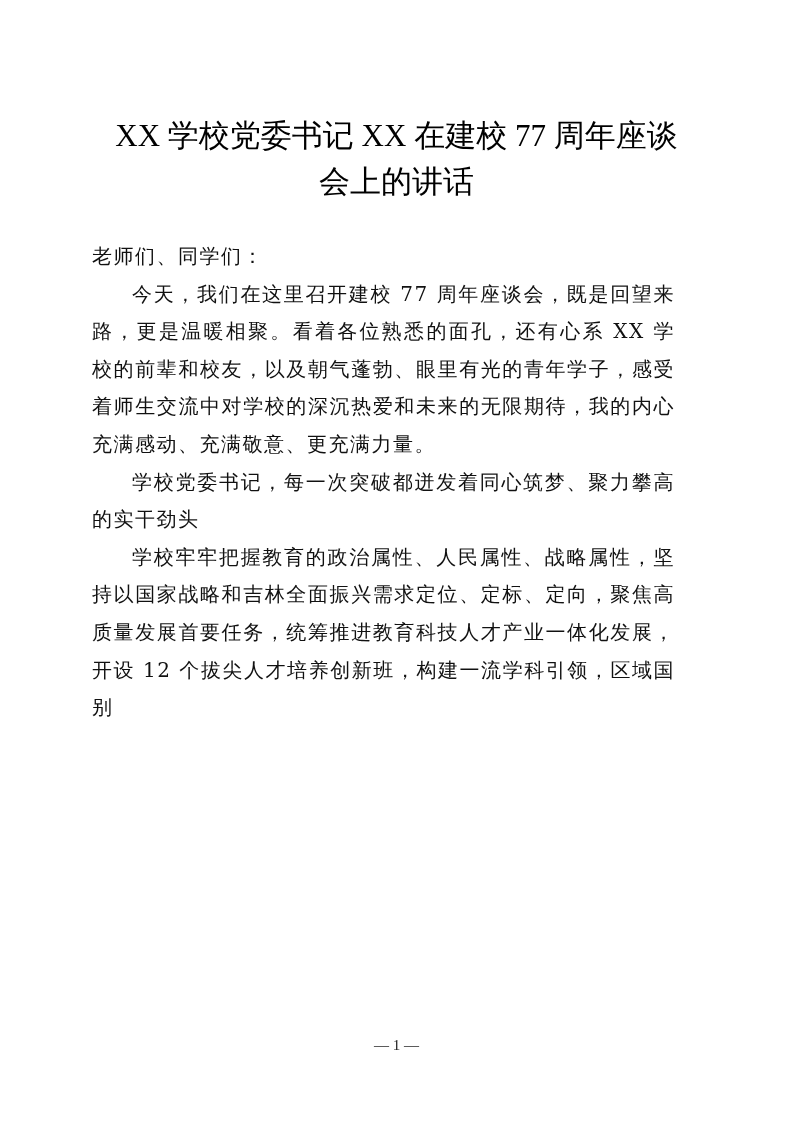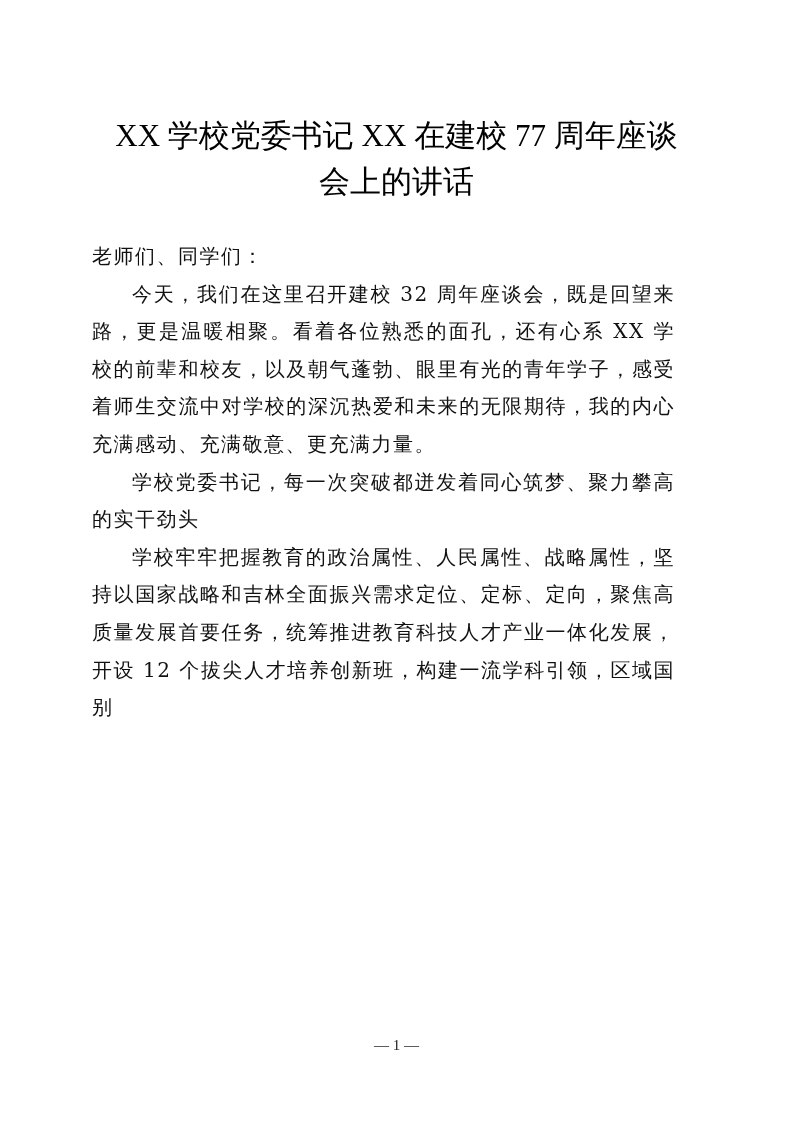--- a/index.html
+++ b/index.html
@@ -29,18 +29,18 @@
       font-family: "Liberation Serif", serif;
     }
   </style>
 </head>
 <body>
 
 <div class="page">
   <div class="title">XX 学校党委书记 XX 在建校 77 周年座谈会上的讲话</div>
   <div class="body">
     <p>老师们、同学们：</p>
-    <p class="indent">今天，我们在这里召开建校 32 周年座谈会，既是回望来路，更是温暖相聚。看着各位熟悉的面孔，还有心系 XX 学校的前辈和校友，以及朝气蓬勃、眼里有光的青年学子，感受着师生交流中对学校的深沉热爱和未来的无限期待，我的内心充满感动、充满敬意、更充满力量。</p>
+    <p class="indent">今天，我们在这里召开建校 77 周年座谈会，既是回望来路，更是温暖相聚。看着各位熟悉的面孔，还有心系 XX 学校的前辈和校友，以及朝气蓬勃、眼里有光的青年学子，感受着师生交流中对学校的深沉热爱和未来的无限期待，我的内心充满感动、充满敬意、更充满力量。</p>
     <p class="indent">学校党委书记，每一次突破都迸发着同心筑梦、聚力攀高的实干劲头</p>
     <p class="indent">学校牢牢把握教育的政治属性、人民属性、战略属性，坚持以国家战略和吉林全面振兴需求定位、定标、定向，聚焦高质量发展首要任务，统筹推进教育科技人才产业一体化发展，开设 12 个拔尖人才培养创新班，构建一流学科引领，区域国别</p>
   </div>
   <div class="footer">— 1 —</div>
 </div>
 
 </body></html>

